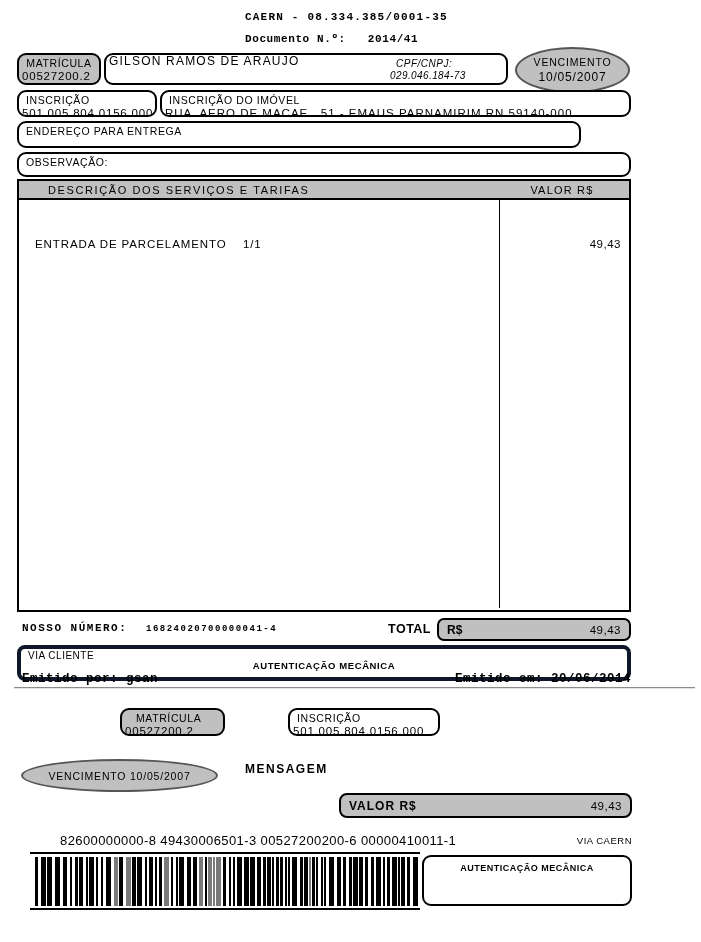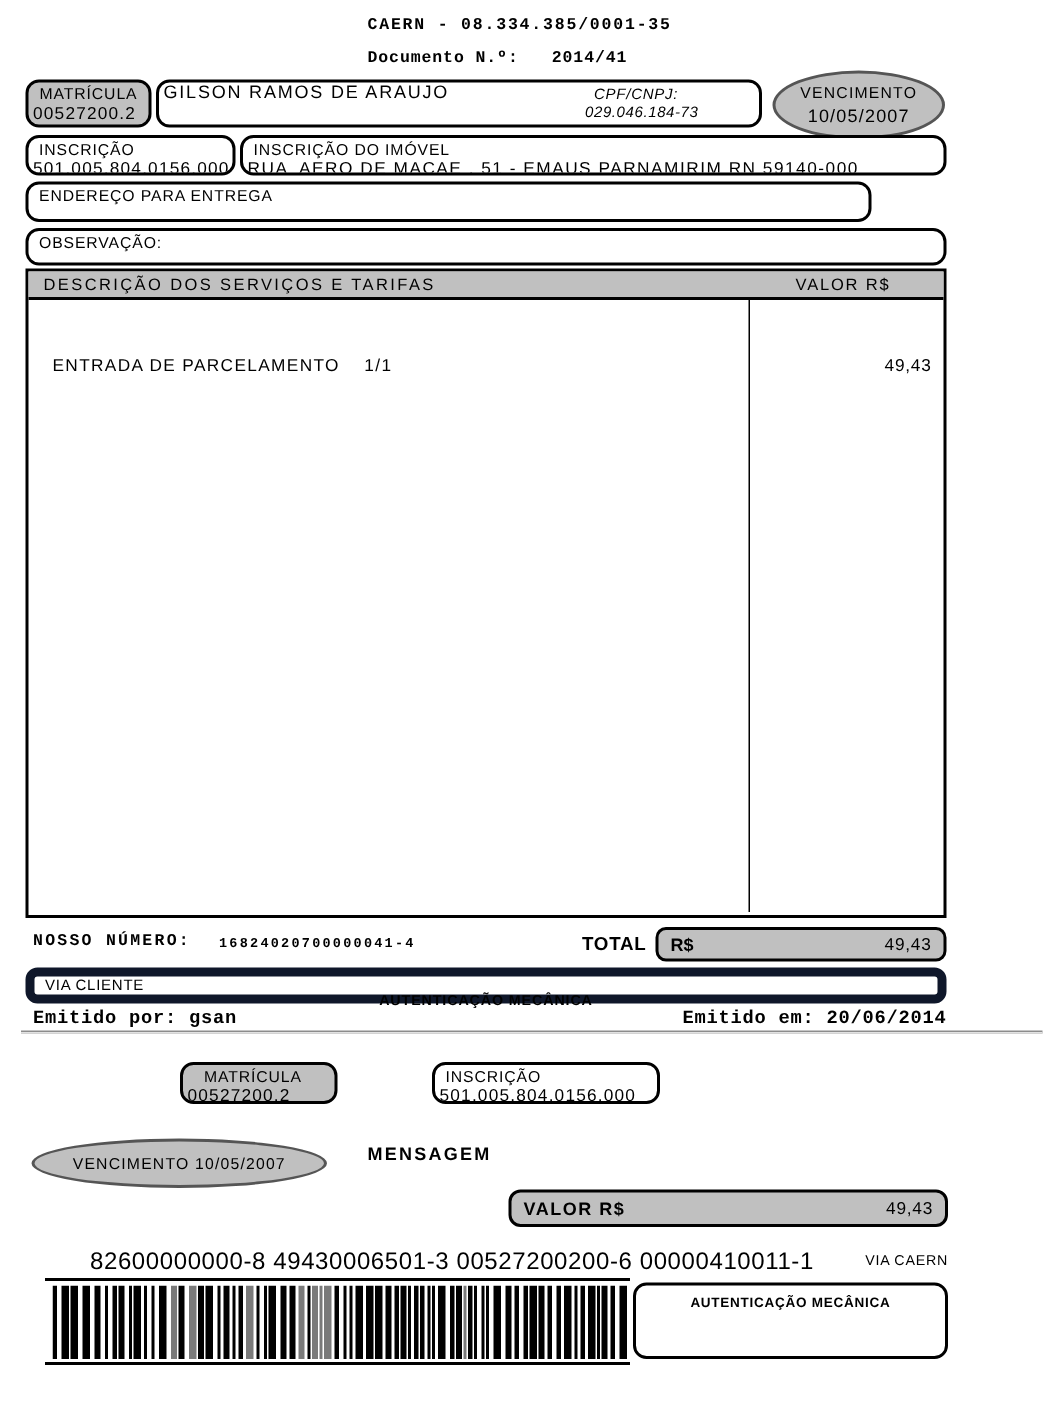--- a/index.html
+++ b/index.html
@@ -30,38 +30,38 @@
   .ellipse {
     position:absolute; background:#c0c0c0; border:2px solid #555; border-radius:50%;
     display:flex; flex-direction:column; align-items:center; justify-content:center;
   }
   .ellipse .l1 { font-size:10.5px; letter-spacing:0.8px; }
   .ellipse .l2 { font-size:12px; letter-spacing:0.8px; margin-top:2px; }
 
   
   .stable { position:absolute; left:17px; top:179px; width:614px; height:433px; border:2px solid #000; }
   .thead { height:19px; background:#c0c0c0; border-bottom:2px solid #000; display:flex; align-items:center; justify-content:space-between; }
-  .th-desc { font-size:11px; letter-spacing:1.6px; padding-left:10px; }
+  .th-desc { font-size:11px; letter-spacing:1.6px; padding-left:29px; }
   .th-val  { font-size:11px; letter-spacing:1.2px; width:134px; text-align:center; }
   .tbody { position:relative; height:408px;padding-left:44px; }
   .vline { position:absolute; left:480px; top:0; bottom:0; width:1px; background:#000; }
   .td-desc { position:absolute; left:16px; top:38px; font-size:11.5px; letter-spacing:0.9px; }
   .td-val  { position:absolute; right:8px; top:38px; font-size:11.5px; letter-spacing:0.5px; }
 
   
   .nosso-lbl { position:absolute; left:22px; top:622px; font-size:11px; font-weight:bold; letter-spacing:1.5px; }
   .nosso-val { position:absolute; left:146px; top:624px; font-size:9px; font-weight:bold; letter-spacing:1.5px; }
   .total-lbl { position:absolute; left:388px; top:622px; font-size:12.5px; font-weight:bold; letter-spacing:0.5px; }
   .total-box { position:absolute; left:437px; top:618px; width:194px; height:23px; background:#c0c0c0; border:2px solid #000; border-radius:7px;
                display:flex; align-items:center; justify-content:space-between; padding:0 8px; }
   .total-box .cur { font-size:12px; font-weight:bold; }
   .total-box .amt { font-size:11.5px; letter-spacing:0.5px; }
 
   
-  .via-box { position:absolute; left:17px; top:645px; width:614px; height:24px; border:6px solid #0f172a; border-radius:8px; }
+  .via-box { position:absolute; left:17px; top:645px; width:614px; height:36px; border:4px solid #0f172a; border-radius:8px; }
   .via-box .via-lbl { position:absolute; left:7px; top:1px; font-size:10px; letter-spacing:0.5px; }
   .via-box .auth-lbl { position:absolute; left:0; right:0; top:11px; text-align:center; font-size:9.5px; font-weight:bold; letter-spacing:0.6px; }
 
   .emit-por { position:absolute; left:22px; top:672px; font-size:12.5px; font-weight:bold; letter-spacing:0.5px; }
   .emit-em  { position:absolute; right:70px; top:672px; font-size:12.5px; font-weight:bold; letter-spacing:0.5px; }
 
   .rule3d { position:absolute; left:14px; top:687px; width:681px; height:2px; background:#8c8c8c; border-bottom:1px solid #e2e2e2; }
 
   
   .stub-matricula { left:120px; top:708px; width:105px; height:28px; }
@@ -69,21 +69,21 @@
 
   .stub-ellipse { position:absolute; left:21px; top:759px; width:197px; height:33px; background:#c0c0c0; border:2px solid #555; border-radius:50%;
                   display:flex; align-items:center; justify-content:center; font-size:10.5px; letter-spacing:0.8px; }
   .mensagem { position:absolute; left:245px; top:762px; font-size:12px; font-weight:bold; letter-spacing:1.5px; }
 
   .valor-box { position:absolute; left:339px; top:793px; width:293px; height:25px; background:#c0c0c0; border:2px solid #000; border-radius:8px;
                display:flex; align-items:center; justify-content:space-between; padding:0 8px; }
   .valor-box .vl { font-size:12px; font-weight:bold; letter-spacing:1px; }
   .valor-box .va { font-size:11.5px; letter-spacing:0.5px; }
 
-  .digit-line { position:absolute; left:60px; top:833px; font-size:16px; letter-spacing:0.4px; }
+  .digit-line { position:absolute; left:60px; top:833px; font-size:13px; letter-spacing:0.4px; }
   .via-caern  { position:absolute; right:69px; top:835px; font-size:9.5px; letter-spacing:0.5px; }
 
   .bar-top    { position:absolute; left:30px; top:852px; width:390px; height:2px; background:#000; }
   .barcode    { position:absolute; left:35px; top:857px; width:383px; height:49px; display:flex; align-items:stretch; overflow:hidden; }
   .barcode span { display:block; height:100%; flex:none; }
   .bar-bottom { position:absolute; left:30px; top:908px; width:390px; height:2px; background:#000; }
 
   .auth-box { position:absolute; left:422px; top:855px; width:210px; height:51px; border:2px solid #000; border-radius:9px; }
   .auth-box .t { margin-top:6px; text-align:center; font-size:9px; font-weight:bold; letter-spacing:0.5px; }
 </style>

